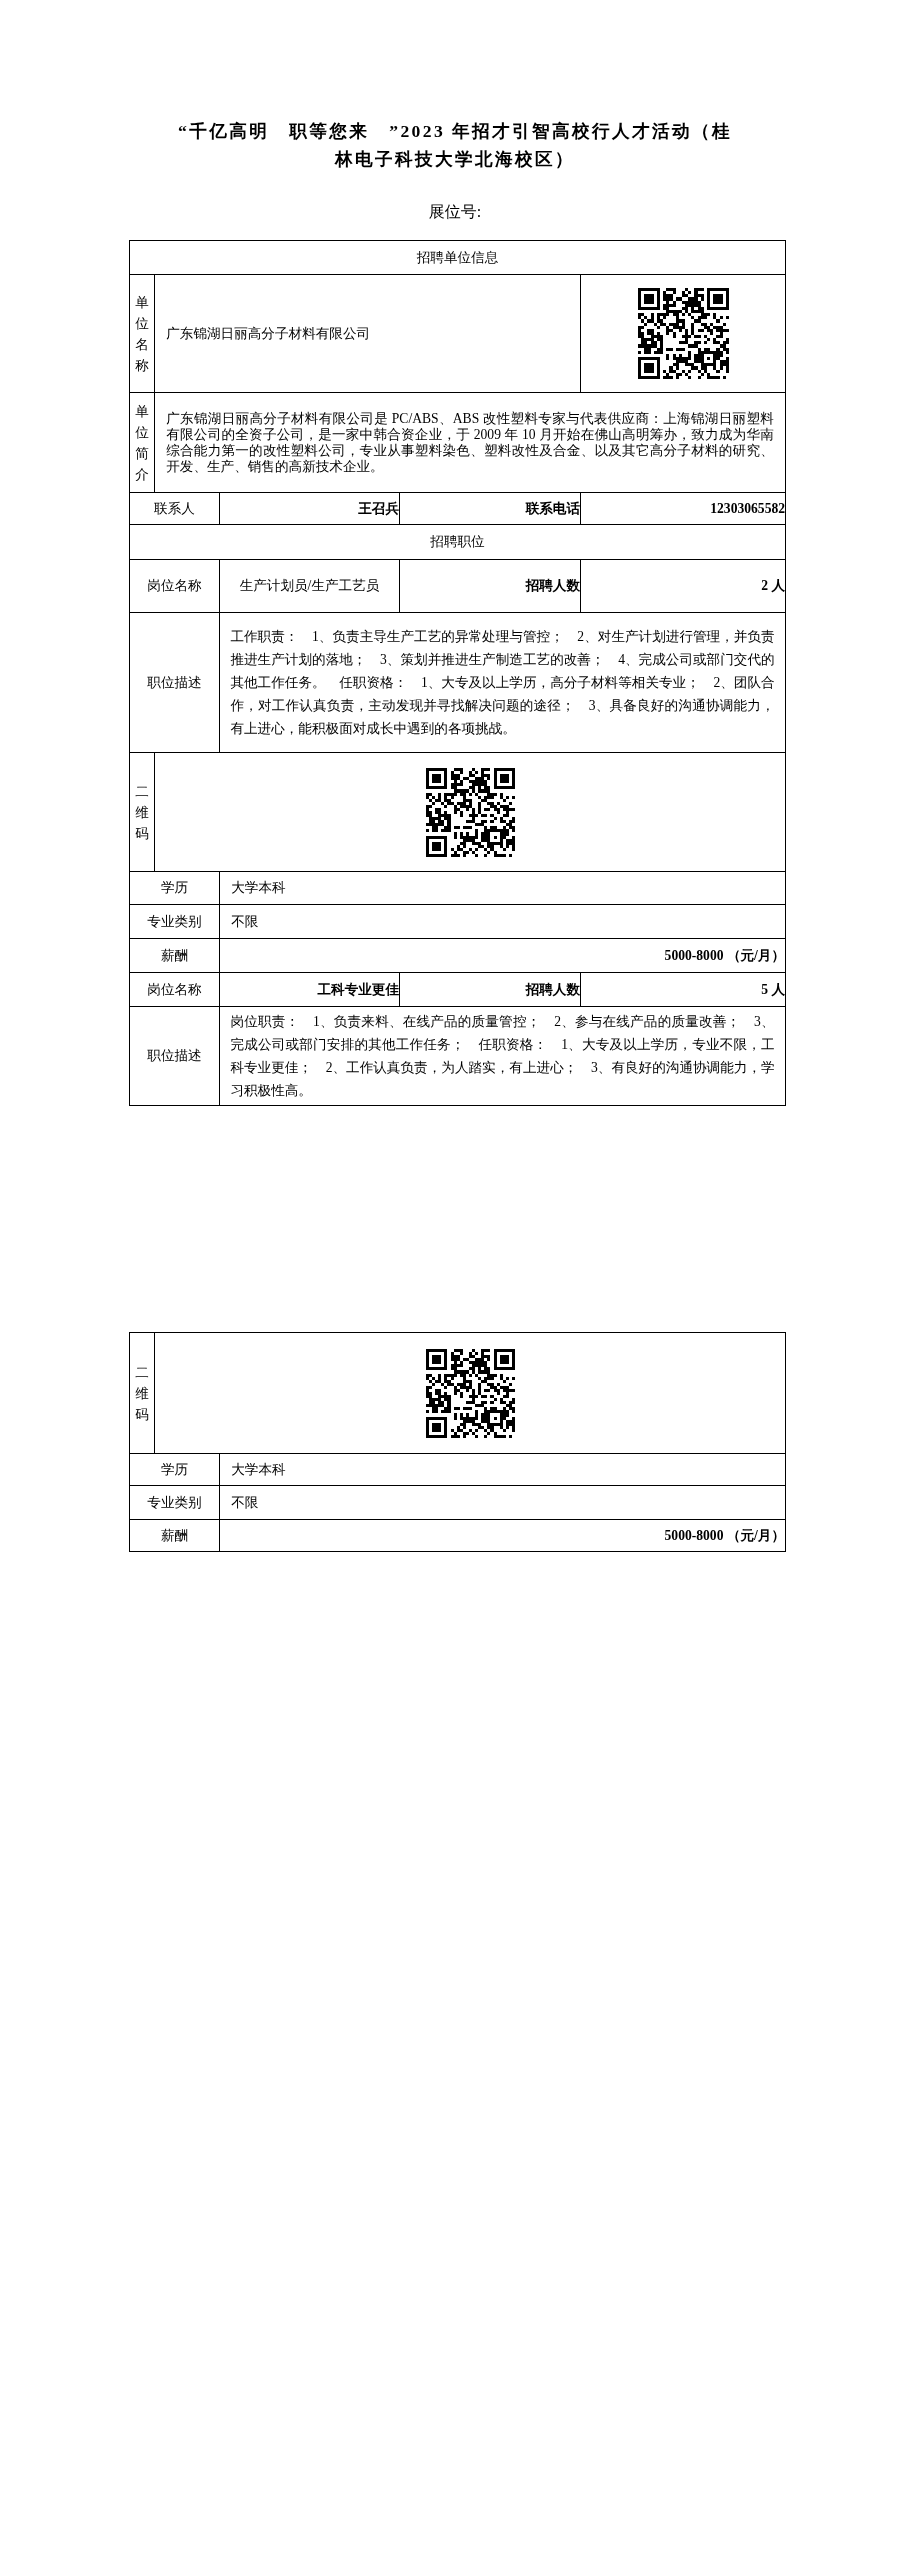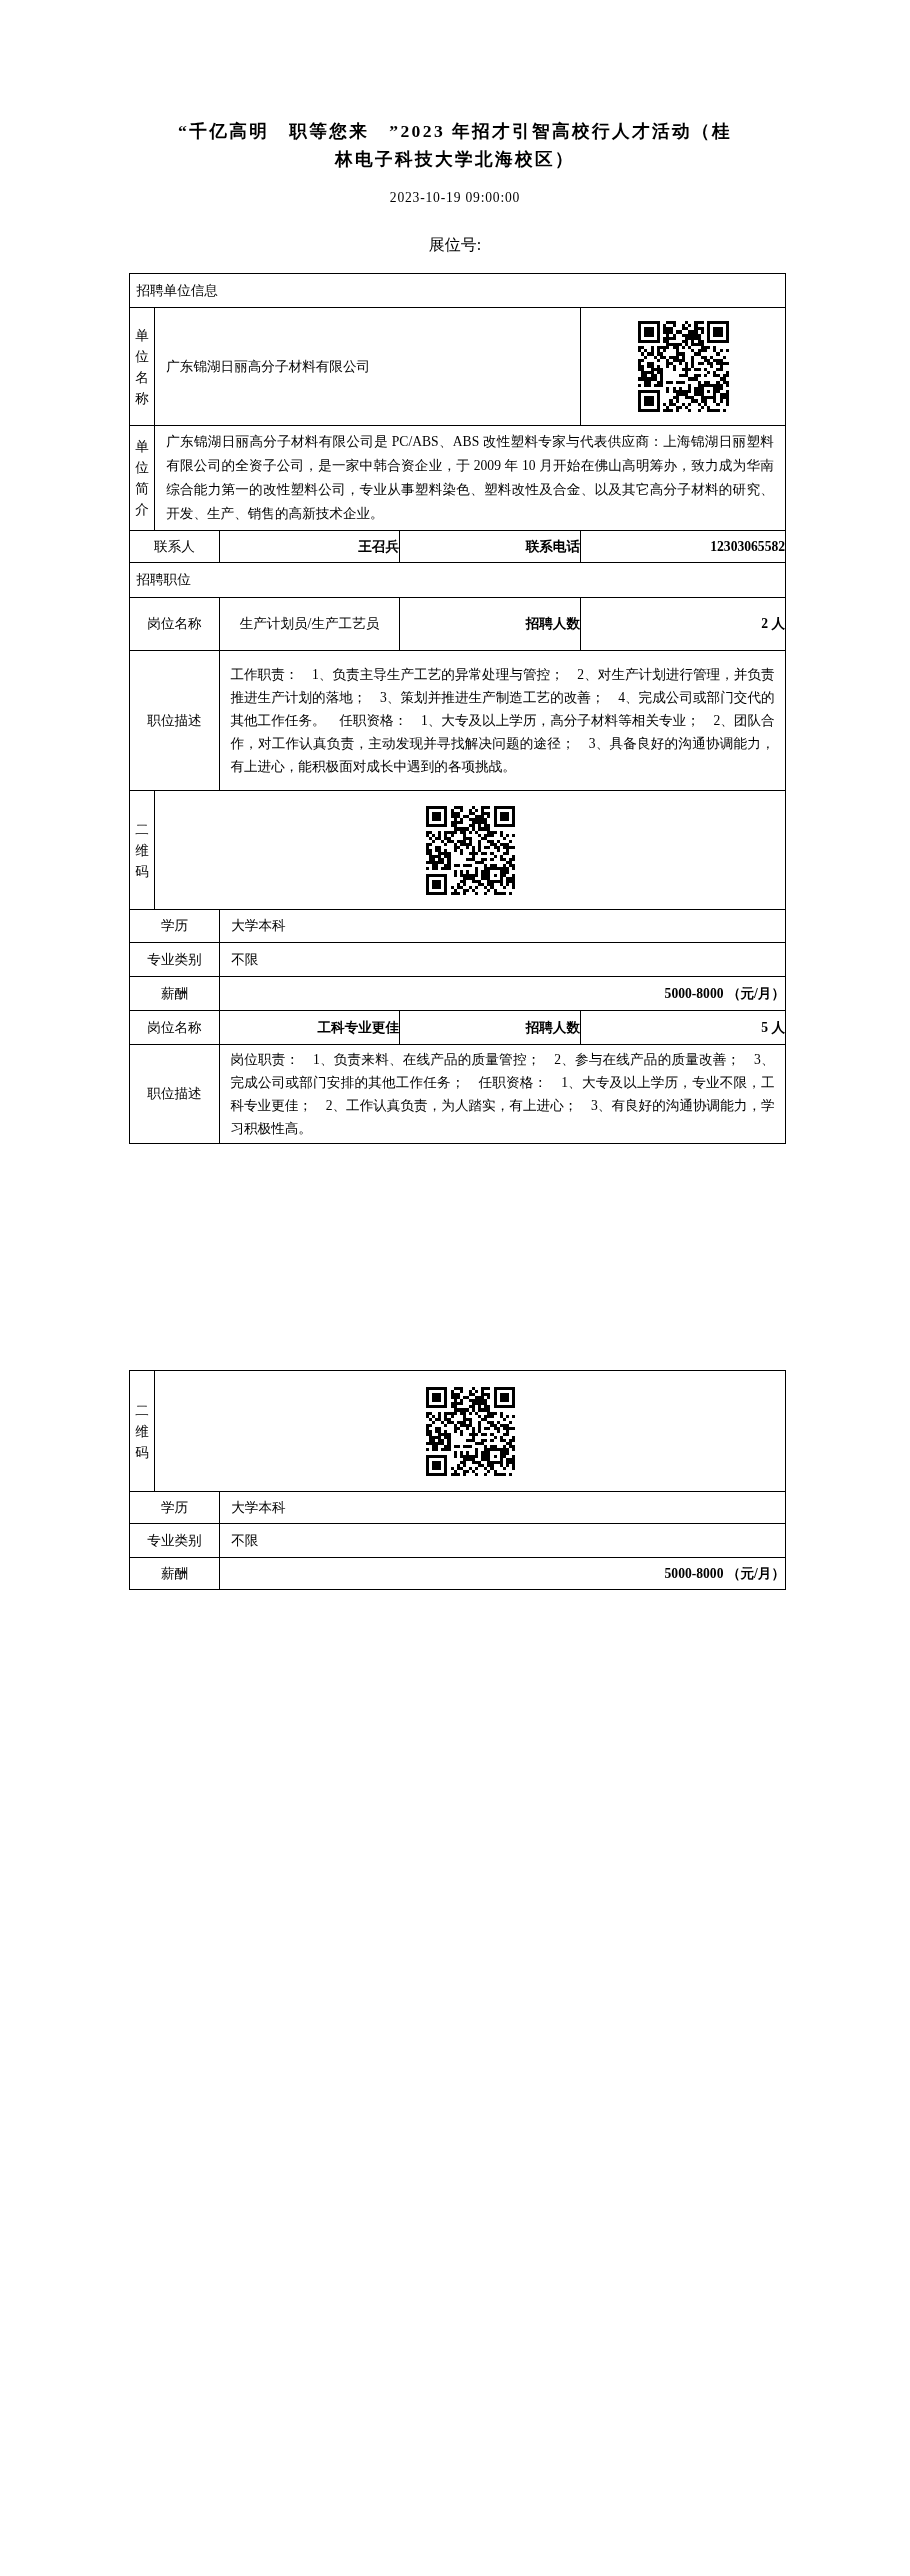--- a/index.html
+++ b/index.html
@@ -25,47 +25,46 @@
   table.doc {
     border-collapse:collapse; table-layout:fixed;
     width:654px; margin-left:129px;
   }
   table.t1 { margin-top:17px; }
   table.t2 { margin-top:226px; }
   td {
     border:1.6px solid #000; font-size:13.6px; color:#000;
     vertical-align:middle; overflow:hidden;
   }
-  td.section { text-align:left; padding:3.2px 6.4px; }
+  td.section { text-align:center; padding:3.2px 6.4px; }
   td.vlabel {
     text-align:center; word-break:break-all; line-height:21px; padding:1.6px 0.8px;
   }
   td.hlabel { text-align:center; }
   td.content { text-align:left; padding:1.6px 11.2px; }
   td.center { text-align:right;font-weight:bold; }
   td.longtext {
     text-align:justify; text-justify:inter-ideograph;
-    line-height:24px; padding:4px 11.2px; white-space:pre-wrap;
+    line-height:16px; padding:4px 11.2px; white-space:pre-wrap;
   }
   td.desc {
     text-align:justify; text-justify:inter-ideograph;
     line-height:23px; padding:3.2px 10.4px; white-space:pre-wrap;
   }
   td.jobtitle { text-align:center; line-height:22.4px; padding:1.6px 19px; }
   td.qrcell { text-align:center; }
   .qrbox { display:inline-block; vertical-align:middle; line-height:0; }
 </style>
 </head>
 <body>
 
 <div class="page">
 
   <div class="title"><span>“千亿高明　职等您来　”2023 年招才引智高校行人才活动（桂</span><br><span>林电子科技大学北海校区）</span></div>
 
-  <div class="datetime">2023-10-19 09:00:00</div>
 
   <div class="booth">展位号:</div>
 
   <table class="doc t1">
     <colgroup>
       <col style="width:25px">
         <col style="width:65px">
         <col style="width:180px">
         <col style="width:181px">
         <col style="width:205px">

